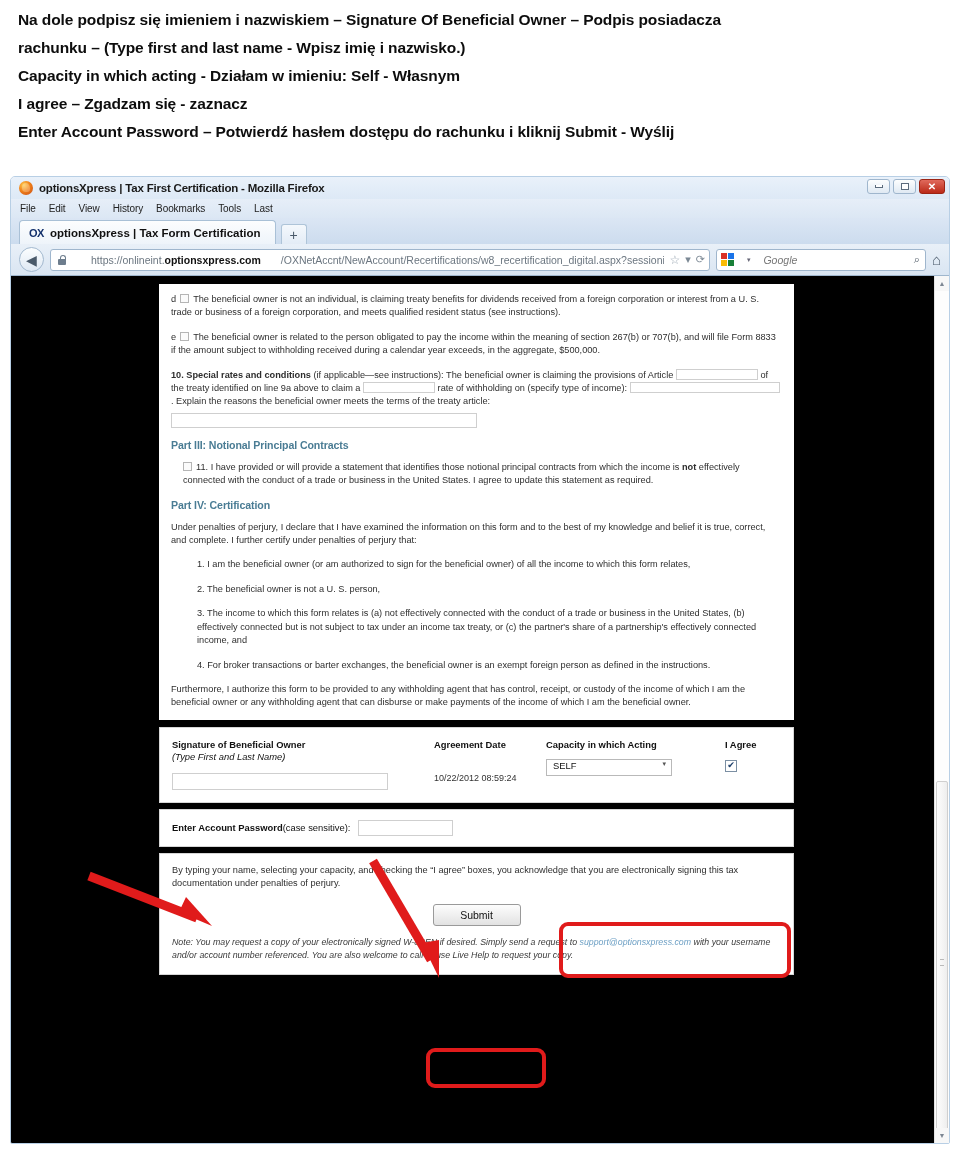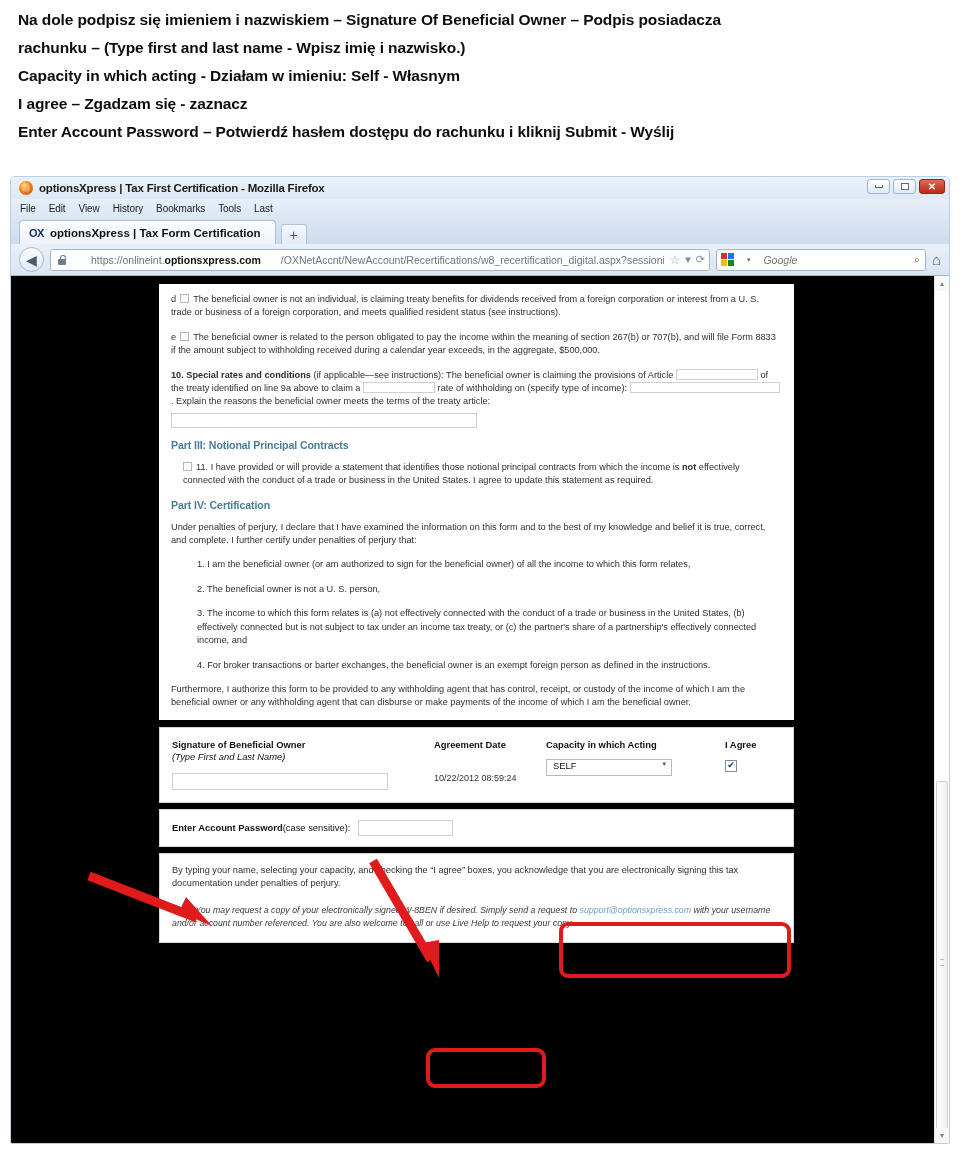--- a/index.html
+++ b/index.html
@@ -429,20 +429,23 @@
 
         <div class="pwbox">
           <div class="pwlabel">
             <b>Enter Account Password</b><span>(case sensitive):</span>
           </div>
           <div class="pwinput"></div>
         </div>
 
         <div class="ackbox">
           <p class="ack">By typing your name, selecting your capacity, and checking the “I agree” boxes, you acknowledge that you are electronically signing this tax documentation under penalties of perjury.</p>
+          <div class="submit-wrap">
+            <span class="submit">Submit</span>
+          </div>
           <p class="note"><span>Note:  You may request a copy of your electronically signed W-8BEN if desired.  Simply send a request to </span><a>support@optionsxpress.com</a><span> with your username and/or account number referenced.  You are also welcome to call or use Live Help to request your copy.</span></p>
         </div>
 
       </div>
 
       <svg class="ann" width="940" height="869" viewBox="0 0 940 869" style="left:0;top:0;">
 
         <g>
           <path d="M78 600 L186 642" stroke="#e01b1b" stroke-width="9" stroke-linecap="butt" fill="none"></path>
           <path d="M201 650 L168 636 L175 621 Z" fill="#e01b1b"></path>

